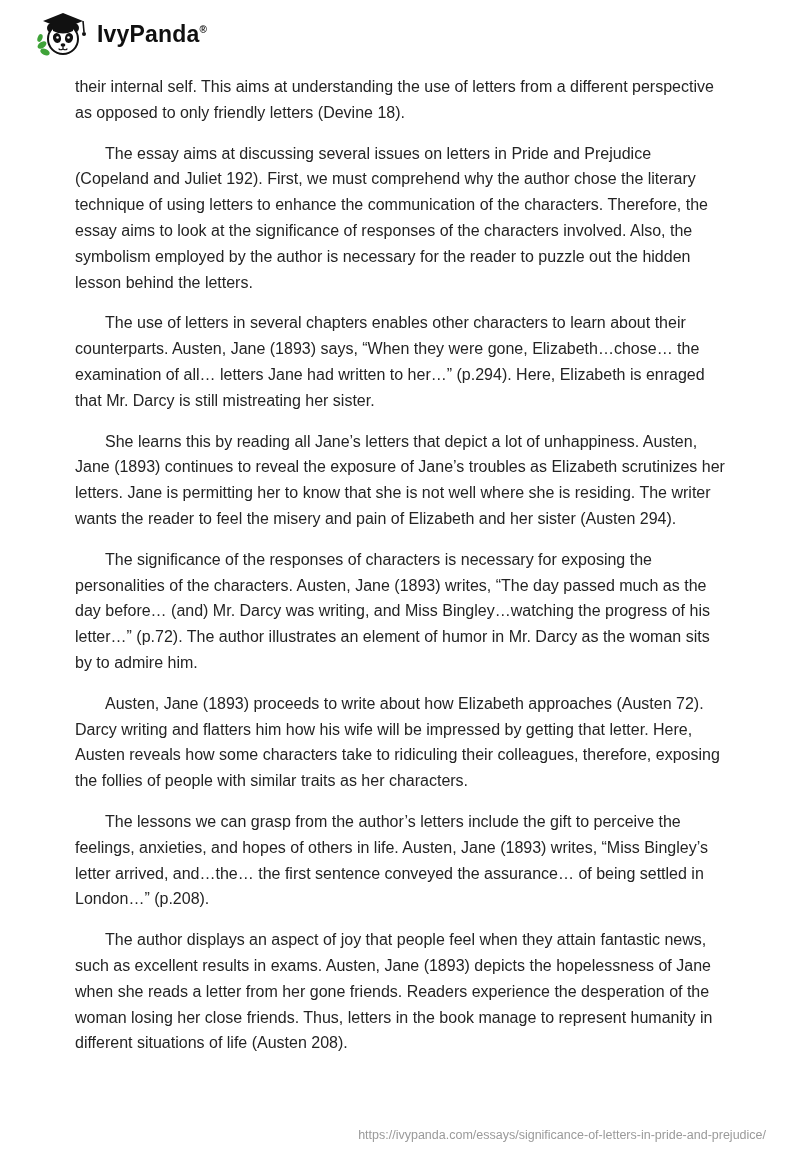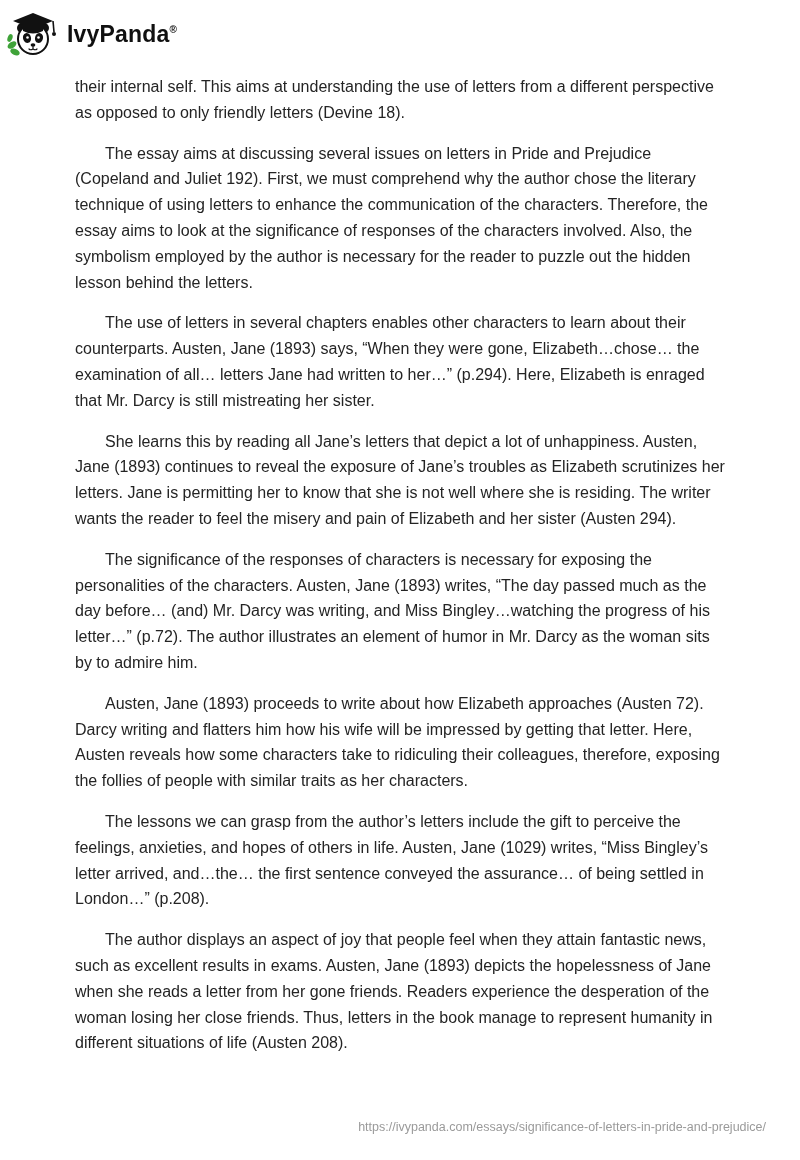--- a/index.html
+++ b/index.html
@@ -10,21 +10,21 @@
     background: #ffffff;
     font-family: "Liberation Sans", sans-serif;
     color: #2a2a2a;
     position: relative;
     overflow: hidden;
   }
   .header {
     display: flex;
     justify-content: space-between;
     align-items: center;
-    padding: 10px 34px 0 5px;
+    padding: 10px 34px 0 35px;
     height: 58px;
   }
   .brand-wrap {
     display: flex;
     align-items: center;
     gap: 10px;
     cursor: pointer;
   }
   .logo-svg { display: block; }
   .brand {
@@ -50,21 +50,21 @@
     font-size: 16px;
     line-height: 25.8px;
     margin: 0 0 15px 0;
     color: #242424;
     text-align: left;
   }
   p.para.indent { text-indent: 30px; }
   .footer-url {
     position: absolute;
     right: 34px;
-    bottom: 26px;
+    bottom: 18px;
     font-size: 12.5px;
     color: #9a9a9a;
   }
 </style>
 </head>
 <body>
 
 <div class="header">
   <div class="brand-wrap">
     <span>
@@ -97,17 +97,17 @@
   </div>
 </div>
 
 <div class="content">
     <p class="para">their internal self. This aims at understanding the use of letters from a different perspective as opposed to only friendly letters (Devine 18).</p>
     <p class="para indent">The essay aims at discussing several issues on letters in Pride and Prejudice (Copeland and Juliet 192). First, we must comprehend why the author chose the literary technique of using letters to enhance the communication of the characters. Therefore, the essay aims to look at the significance of responses of the characters involved. Also, the symbolism employed by the author is necessary for the reader to puzzle out the hidden lesson behind the letters.</p>
     <p class="para indent">The use of letters in several chapters enables other characters to learn about their counterparts. Austen, Jane (1893) says, “When they were gone, Elizabeth…chose… the examination of all… letters Jane had written to her…” (p.294). Here, Elizabeth is enraged that Mr. Darcy is still mistreating her sister.</p>
     <p class="para indent">She learns this by reading all Jane’s letters that depict a lot of unhappiness. Austen, Jane (1893) continues to reveal the exposure of Jane’s troubles as Elizabeth scrutinizes her letters. Jane is permitting her to know that she is not well where she is residing. The writer wants the reader to feel the misery and pain of Elizabeth and her sister (Austen 294).</p>
     <p class="para indent">The significance of the responses of characters is necessary for exposing the personalities of the characters. Austen, Jane (1893) writes, “The day passed much as the day before… (and) Mr. Darcy was writing, and Miss Bingley…watching the progress of his letter…” (p.72). The author illustrates an element of humor in Mr. Darcy as the woman sits by to admire him.</p>
     <p class="para indent">Austen, Jane (1893) proceeds to write about how Elizabeth approaches (Austen 72). Darcy writing and flatters him how his wife will be impressed by getting that letter. Here, Austen reveals how some characters take to ridiculing their colleagues, therefore, exposing the follies of people with similar traits as her characters.</p>
-    <p class="para indent">The lessons we can grasp from the author’s letters include the gift to perceive the feelings, anxieties, and hopes of others in life. Austen, Jane (1029) writes, “Miss Bingley’s letter arrived, and…the… the first sentence conveyed the assurance… of being settled in London…” (p.208).</p>
+    <p class="para indent">The lessons we can grasp from the author’s letters include the gift to perceive the feelings, anxieties, and hopes of others in life. Austen, Jane (1893) writes, “Miss Bingley’s letter arrived, and…the… the first sentence conveyed the assurance… of being settled in London…” (p.208).</p>
     <p class="para indent">The author displays an aspect of joy that people feel when they attain fantastic news, such as excellent results in exams. Austen, Jane (1893) depicts the hopelessness of Jane when she reads a letter from her gone friends. Readers experience the desperation of the woman losing her close friends. Thus, letters in the book manage to represent humanity in different situations of life (Austen 208).</p>
   </div>
 
 <div class="footer-url">https://ivypanda.com/essays/significance-of-letters-in-pride-and-prejudice/</div>
 
 </body></html>

